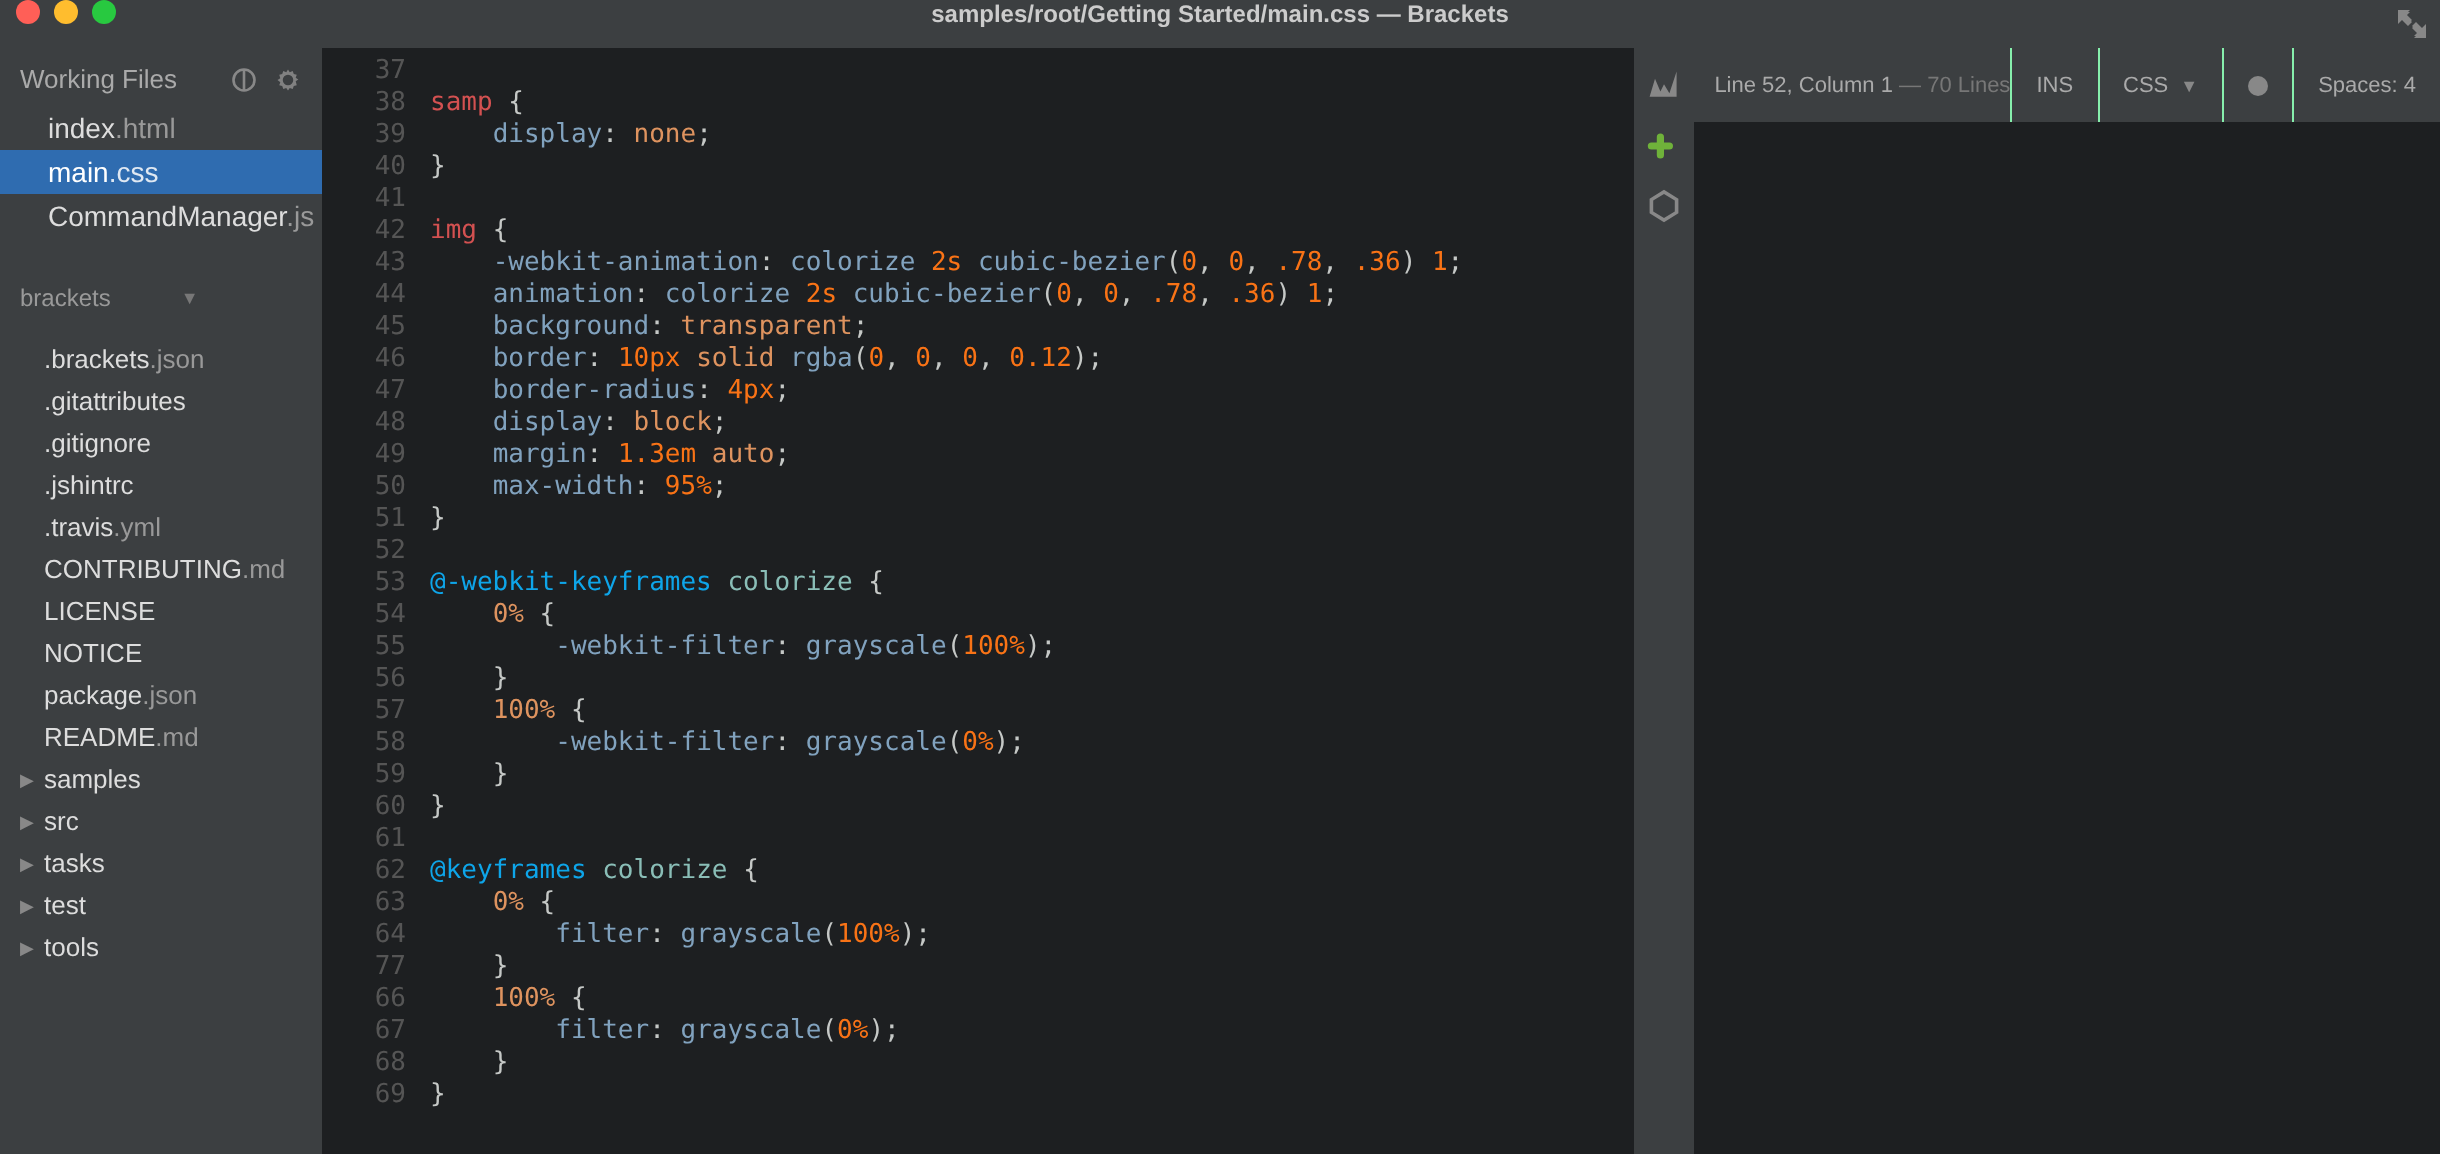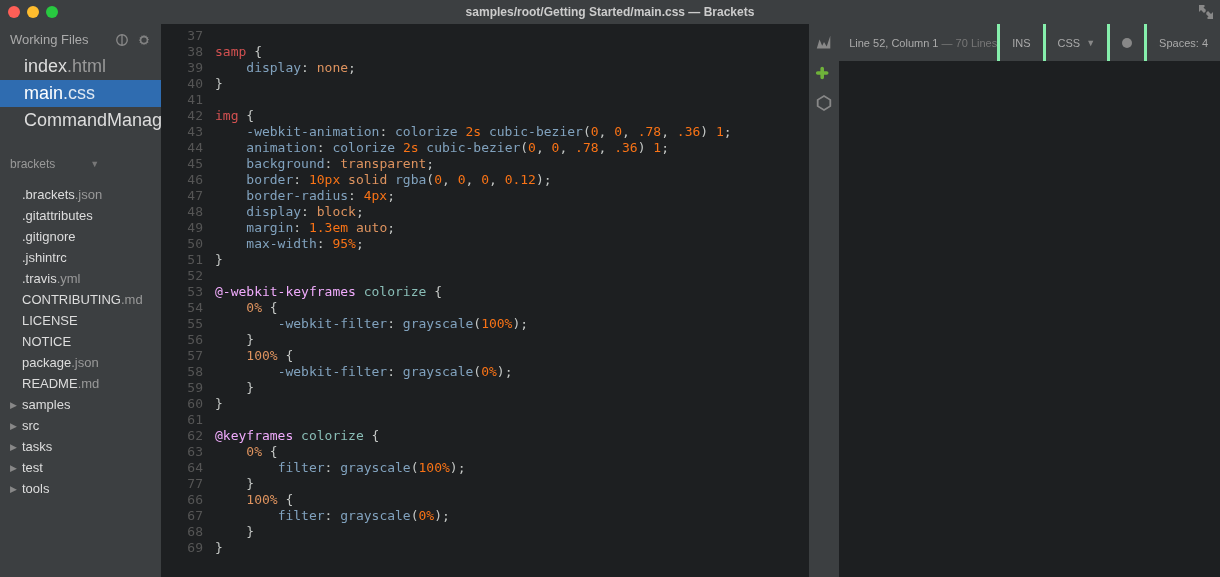--- a/index.html
+++ b/index.html
@@ -10,21 +10,20 @@
   font-size: 13px;
   color: #bbb;
   overflow: hidden;
   display: flex;
   flex-direction: column;
 }
 .titlebar {
   height: 24px;
   background: #3c3f41;
   display: flex;
-  align-items: center;
   position: relative;
   flex-shrink: 0;
 }
 .traffic-lights { display: flex; gap: 7px; margin-left: 8px; }
 .tl { width: 12px; height: 12px; border-radius: 50%; }
 .tl-red { background: #ff5f57; }
 .tl-yellow { background: #ffbd2e; }
 .tl-green { background: #28c940; }
 .window-title {
   position: absolute; left: 0; right: 0;
@@ -51,21 +50,21 @@
   display: flex; align-items: center;
   padding: 8px 10px 6px 10px;
   color: #aaa;
   font-size: 13px;
 }
 .wf-header .spacer { flex: 1; }
 .wf-header .hdr-icon { width: 14px; height: 14px; color: #888; margin-left: 8px; }
 .file-item {
   padding: 3px 10px 3px 24px;
   color: #ddd;
-  font-size: 18px;
+  font-size: 14px;
   cursor: pointer;
 }
 .file-item.active { background: #2f6cb0; color: #fff; }
 .ext-dim { color: #999; }
 .file-item.active .ext-dim { color: #dfe8f2; }
 .tree-header {
   display: flex; align-items: center;
   padding: 16px 10px 6px 10px;
   color: #999;
   font-size: 12px;
@@ -110,37 +109,37 @@
 }
 .code .line { height: 16px; line-height: 16px; }
 .tok-tag { color: #d35151; }
 .tok-brace { color: #c5c8c6; }
 .tok-prop { color: #81a2be; }
 .tok-colon { color: #c5c8c6; }
 .tok-val { color: #de935f; }
 .tok-num { color: #f97316; }
 .tok-func { color: #81a2be; }
 .tok-paren { color: #c5c8c6; }
-.tok-keyframes { color: #f0abfc; }
+.tok-keyframes { color: #0ea5e9; }
 .tok-kfname { color: #8abeb7; }
 .tok-percent { color: #de935f; }
 .statusbar {
   height: 37px;
   background: #3c3f41;
   display: flex;
   align-items: center;
   font-size: 11px;
   color: #aaa;
   flex-shrink: 0;
   text-align: center;
 }
 .statusbar .sb-left { padding-left: 10px; }
 .statusbar .sb-right { margin-left: auto; display: flex; height: 100%; }
 .sb-cell {
-  border-left: 3px solid #86efac;
+  border-left: 1px solid #86efac;
   padding: 0 12px;
   display: flex; align-items: center;
   height: 100%;
 }
 .sb-circle { width: 10px; height: 10px; border-radius: 50%; background: #888; }
 .sb-chev { font-size: 9px; margin-left: 6px; color: #888; }
 .right-strip {
   width: 30px;
   background: #3c3f41;
   display: flex;

